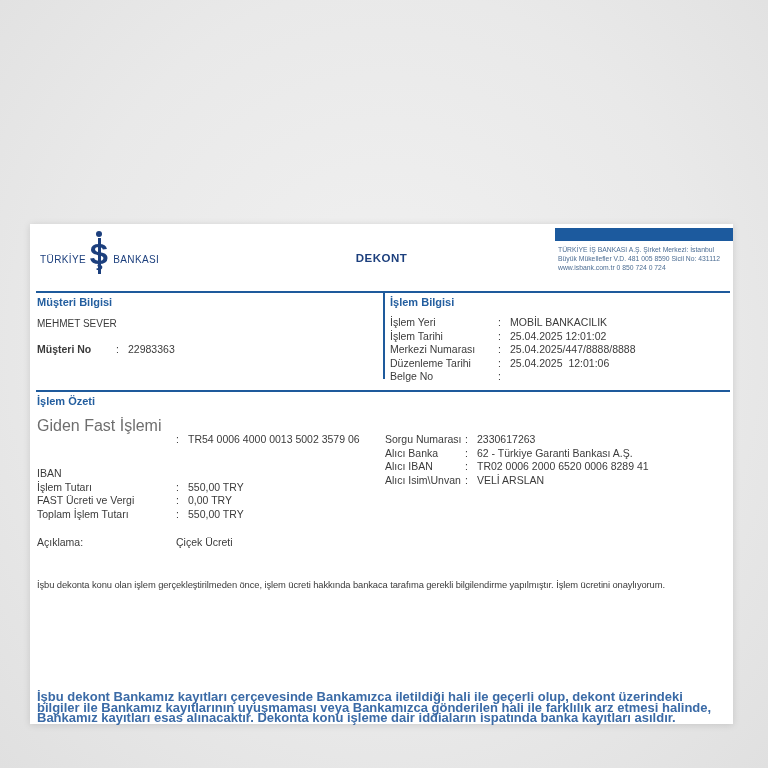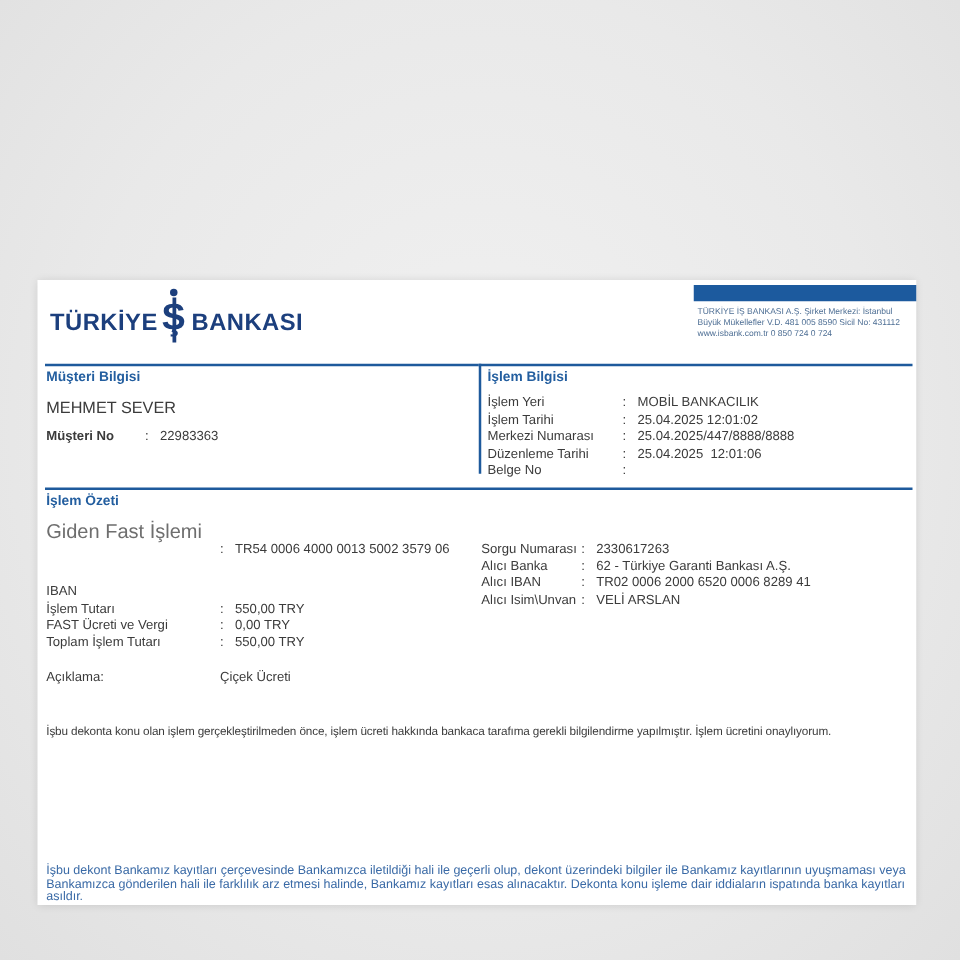--- a/index.html
+++ b/index.html
@@ -8,21 +8,21 @@
     background:radial-gradient(ellipse at 50% 45%, #f1f1f1 0%, #e9e9e9 60%, #e0e0e0 100%);
     font-family:"Liberation Sans","DejaVu Sans",sans-serif;
     -webkit-font-smoothing:antialiased;
   }
   .document{
     position:absolute;left:30px;top:224px;width:703px;height:500px;
     background:#ffffff;box-shadow:0 1px 7px rgba(0,0,0,0.13);
   }
   
   .brand{position:absolute;left:10px;top:8px;display:flex;align-items:center;color:#1c3f7d;}
-  .brand-word{font-size:19px;font-weight:bold;letter-spacing:0.4px;margin-top:8px;}
+  .brand-word{font-size:10px;font-weight:normal;letter-spacing:0.4px;margin-top:8px;}
   .is-mark{position:relative;display:inline-block;width:25px;height:46px;margin:0 1px;}
   .is-s{position:absolute;left:2px;top:6px;font-size:29px;font-weight:bold;line-height:32px;color:#1c3f7d;}
   .is-bar{position:absolute;left:11px;top:6px;width:3px;height:36px;background:#1c3f7d;}
   .is-dot{position:absolute;left:9px;top:-1px;width:6px;height:6px;border-radius:50%;background:#1c3f7d;}
   .dekont-title{position:absolute;left:0;right:0;top:28px;text-align:center;
     font-size:11.5px;font-weight:bold;letter-spacing:0.5px;color:#1c3f7d;}
   .head-bar{position:absolute;left:525px;top:4px;width:178px;height:13px;background:#1c5a9e;}
   .company-info{position:absolute;left:528px;top:21px;width:175px;
     font-size:6.8px;line-height:9.2px;color:#4d6e94;}
   
@@ -30,39 +30,40 @@
   .vline{position:absolute;width:2px;background:#1e5a9c;}
   .sec-title{position:absolute;font-size:11px;font-weight:bold;color:#235e9f;}
   .sub-title{position:absolute;font-size:16px;color:#6e6e6e;}
   
   .rows{position:absolute;}
   .row{display:flex;font-size:10.5px;line-height:13.6px;color:#3b3b3b;}
   .row .lbl{flex:none;white-space:nowrap;}
   .row .sep{flex:none;width:12px;text-align:left;}
   .row .sep::before{content:":";}
   .row .val{white-space:pre;}
-  .name-line{position:absolute;font-size:13px;color:#3b3b3b;}
+  .name-line{position:absolute;font-size:10px;color:#3b3b3b;}
   .consent{position:absolute;font-size:9.4px;letter-spacing:-0.1px;color:#3b3b3b;white-space:nowrap;}
-  .footer-note{position:absolute;font-size:10px;line-height:10.5px;color:#3a6aa6;}
+  .footer-note{position:absolute;font-size:13px;line-height:10.5px;color:#3a6aa6;font-weight:bold;}
 </style>
 </head>
 <body>
 
 <div class="document">
 
   <div class="brand">
     <span class="brand-word">TÜRKİYE</span>
     <span class="is-mark">
       <span class="is-bar"></span>
       <span class="is-s">Ş</span>
       <span class="is-dot"></span>
     </span>
     <span class="brand-word">BANKASI</span>
   </div>
 
+  <div class="dekont-title">DEKONT</div>
 
   <div class="head-bar"></div>
   <div class="company-info">
     <div>TÜRKİYE İŞ BANKASI A.Ş. Şirket Merkezi: İstanbul</div>
     <div>Büyük Mükellefler V.D. 481 005 8590 Sicil No: 431112</div>
     <div>www.isbank.com.tr 0 850 724 0 724</div>
   </div>
 
   <div class="hline" style="left:6px;top:67px;width:347px;"></div>
   <div class="sec-title" style="left:7px;top:72px;">Müşteri Bilgisi</div>

